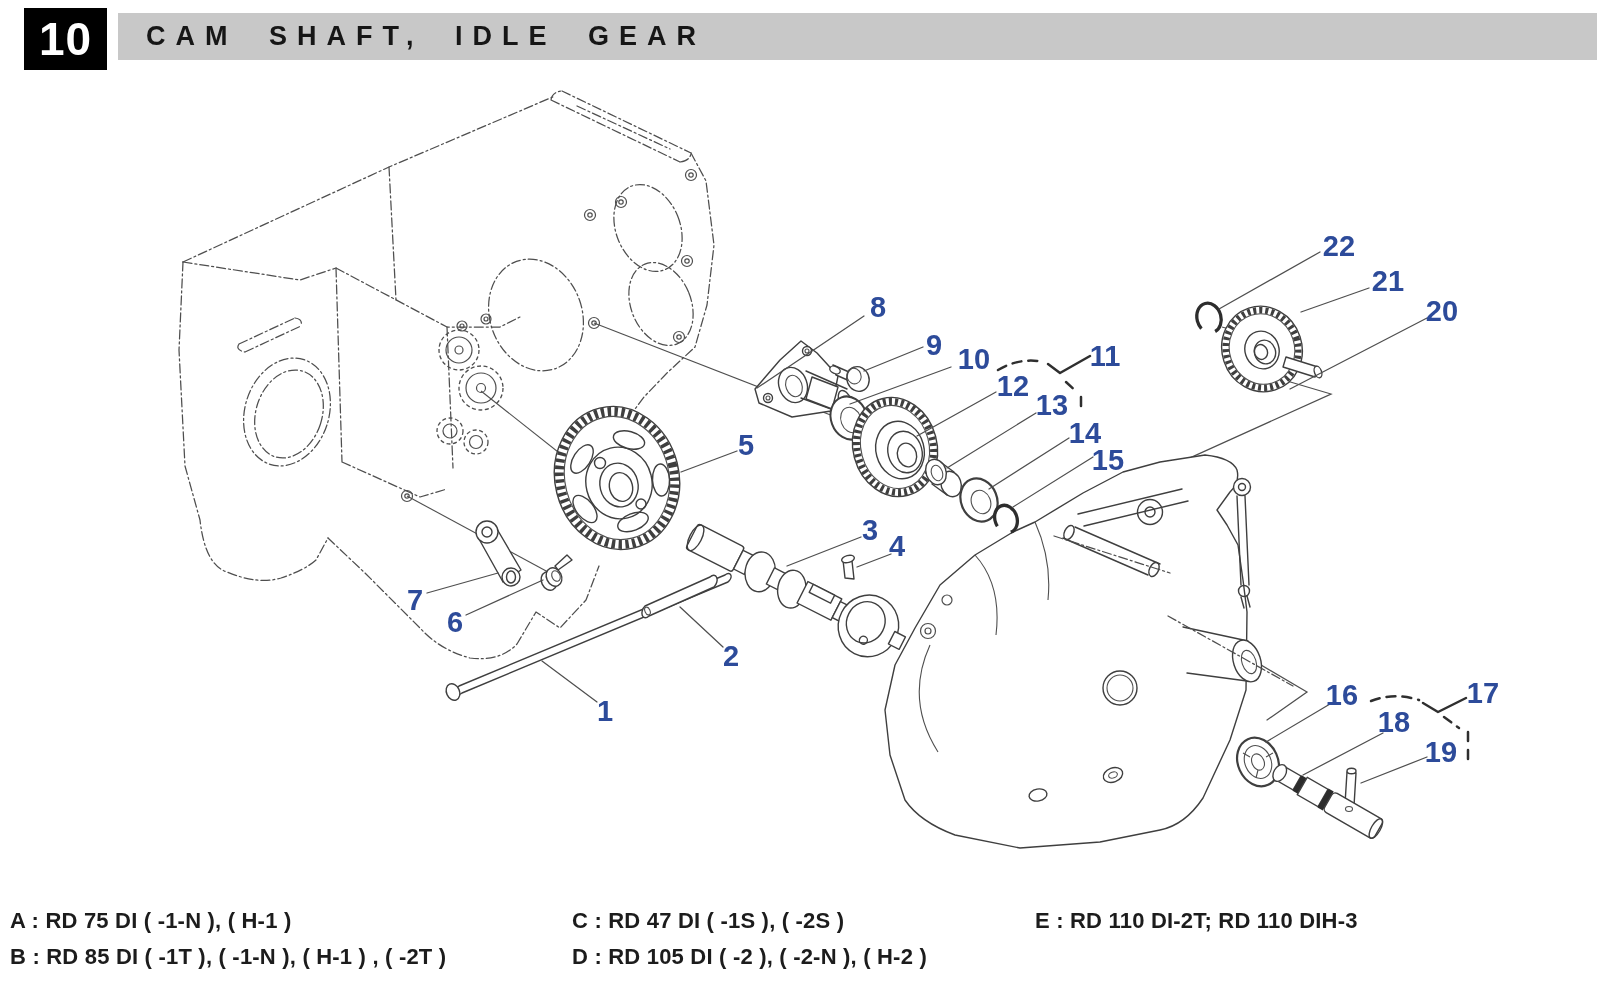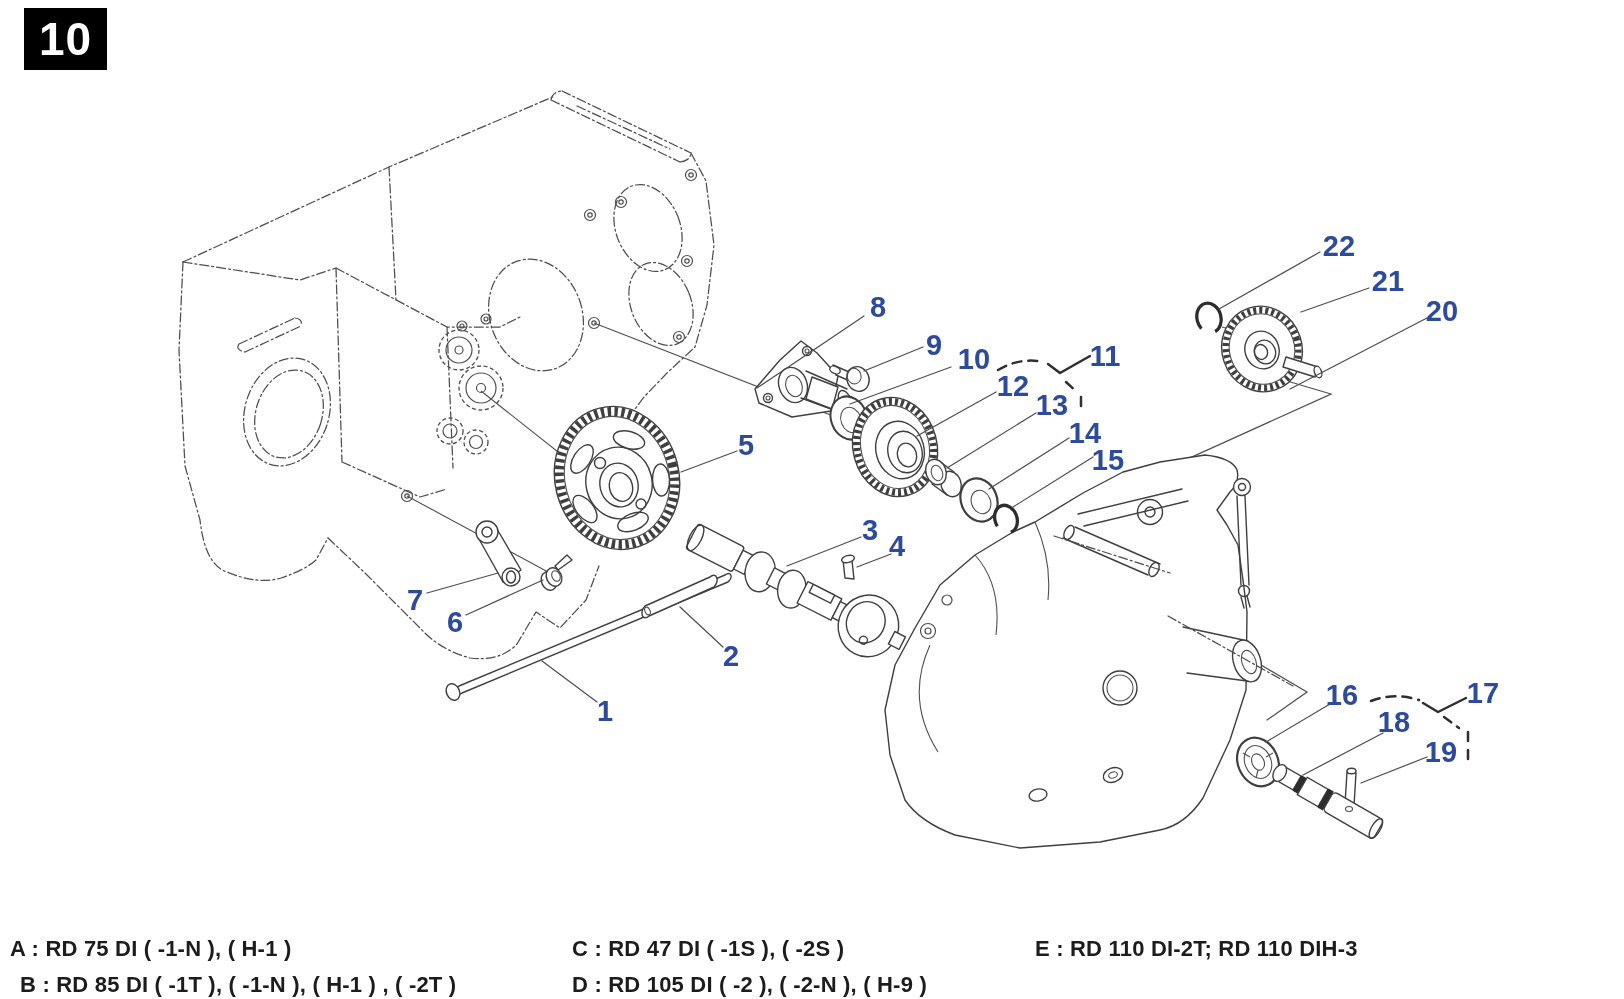--- a/index.html
+++ b/index.html
@@ -24,32 +24,35 @@
   .scd{stroke:#4e4e4e;stroke-width:1.3;fill:none;stroke-dasharray:4 2.6;}
   .ldr{stroke:#4f4f4f;stroke-width:1.25;fill:none;stroke-linecap:round;}
   .grp{stroke:#2f2f2f;stroke-width:2.5;fill:none;stroke-linecap:round;stroke-linejoin:round;}
   .grpd{stroke:#2f2f2f;stroke-width:2.5;fill:none;stroke-linecap:round;stroke-dasharray:9 7;}
   .clip{fill:none;stroke:#2d2d2d;stroke-width:3.3;}
   .band{fill:#2c2c2c;stroke:none;}
   .callout{font-family:"Liberation Sans",sans-serif;font-size:29px;font-weight:700;
     fill:#2d4b9a;text-anchor:middle;}
 
   .apps div{position:absolute;font-size:22px;font-weight:700;color:#1c1c1c;
-    letter-spacing:0.2px;white-space:nowrap;margin-top:28px;}
-  .app-a{left:10px;top:908px;} .app-b{left:20px;top:944px;}
+    letter-spacing:0.2px;white-space:nowrap;}
+  .app-a{left:10px;top:908px;} .app-b{left:10px;top:944px;}
   .app-c{left:572px;top:908px;} .app-d{left:572px;top:944px;}
   .app-e{left:1035px;top:908px;}
 </style>
 </head>
 <body>
 
 <div class="page">
 
   <div class="section-box">
     <span>10</span>
+  </div>
+  <div class="title-bar">
+    <span>CAM SHAFT, IDLE GEAR</span>
   </div>
 
   <svg class="diagram" viewBox="0 0 1624 999">
 
     <g>
       <path class="dd" d="M183,262 L389,167 L555,96"></path>
       <path class="dd" d="M551,100 L680,162 M562,91 L691,153 M551,100 Q552,92 562,91 M680,162 Q690,161 691,153 M577,106 L670,149"></path>
       <path class="dd" d="M691,153 L706,181 L714,245 L707,305 L695,347 L667,373 L644,397 L632,413"></path>
       <path class="dd" d="M183,262 L300,280 L336,268 M336,268 L447,327 L500,327 L520,317"></path>
       <path class="dd" d="M183,262 L179,350 L185,466 L200,520 Q205,565 227,572 Q258,585 281,578 Q305,570 316,560 L328,538"></path>
@@ -344,17 +347,17 @@
       <text class="callout" x="1442" y="321">20</text>
       <text class="callout" x="1388" y="291">21</text>
       <text class="callout" x="1339" y="256">22</text>
     </g>
   </svg>
 
   <div class="apps">
     <div class="app-a">A : RD 75 DI ( -1-N ), ( H-1 )</div>
     <div class="app-b">B : RD 85 DI ( -1T ), ( -1-N ), ( H-1 ) , ( -2T )</div>
     <div class="app-c">C : RD 47 DI ( -1S ), ( -2S )</div>
-    <div class="app-d">D : RD 105 DI ( -2 ), ( -2-N ), ( H-9 )</div>
+    <div class="app-d">D : RD 105 DI ( -2 ), ( -2-N ), ( H-2 )</div>
     <div class="app-e">E : RD 110 DI-2T; RD 110 DIH-3</div>
   </div>
 
 </div>
 
 </body></html>

